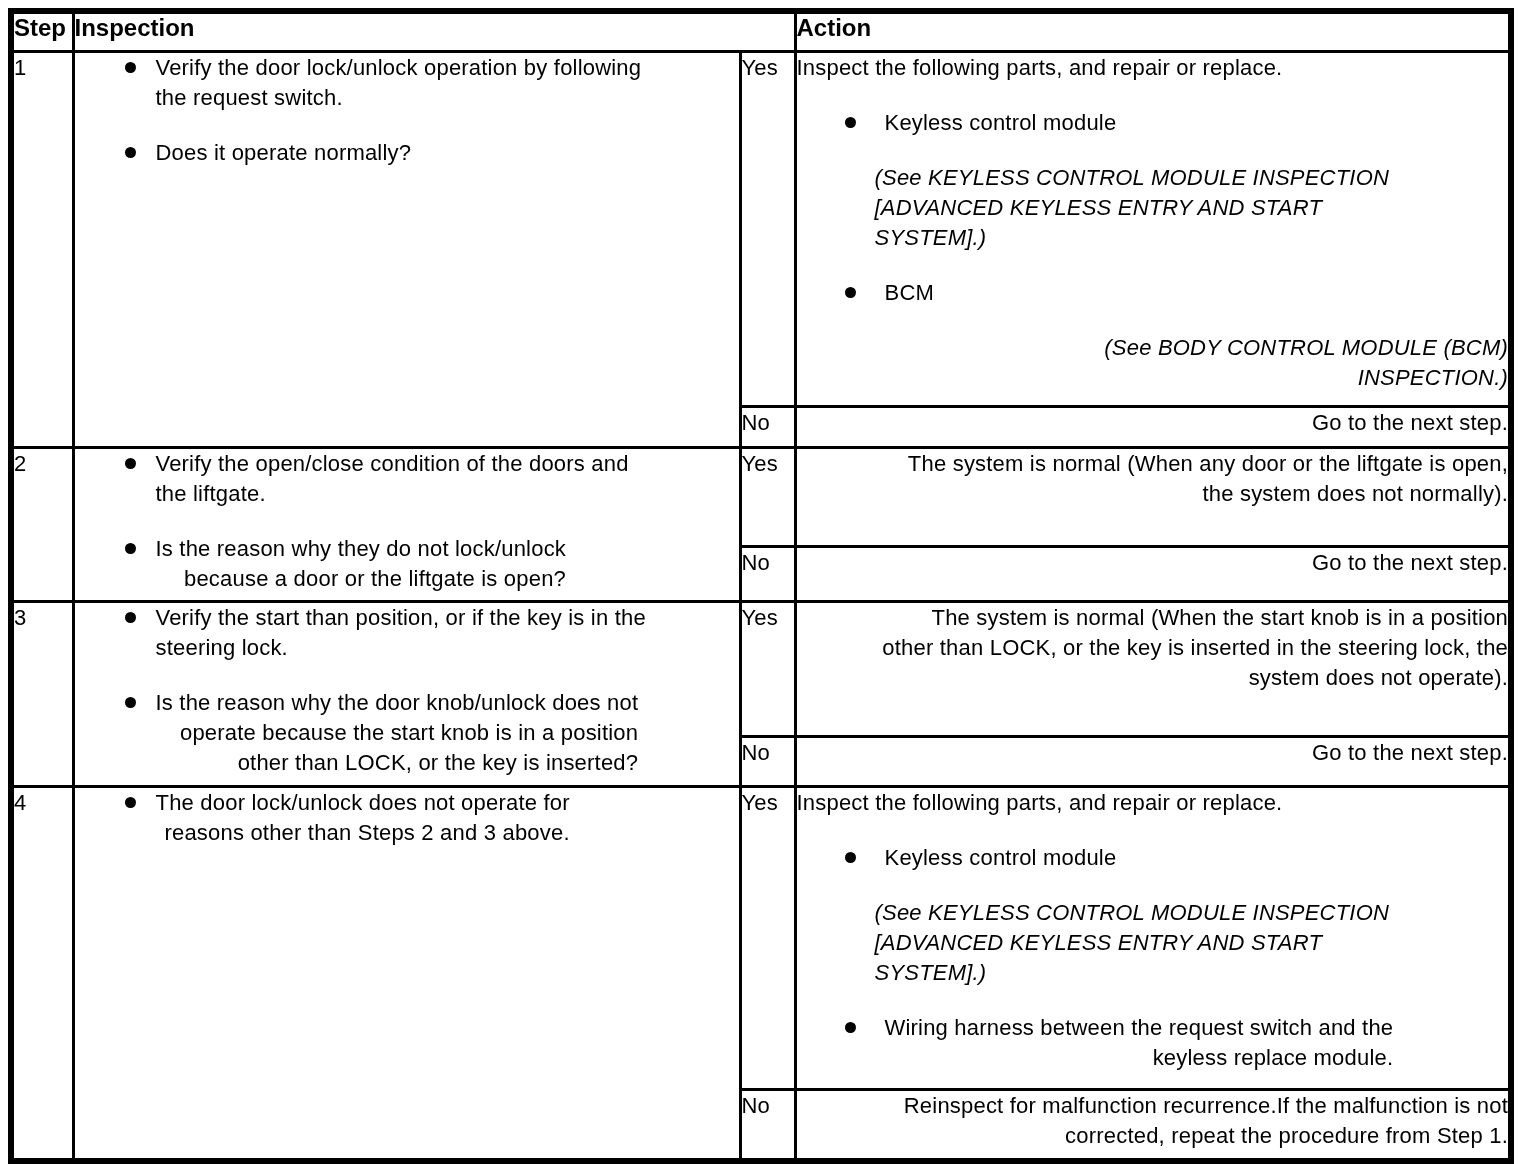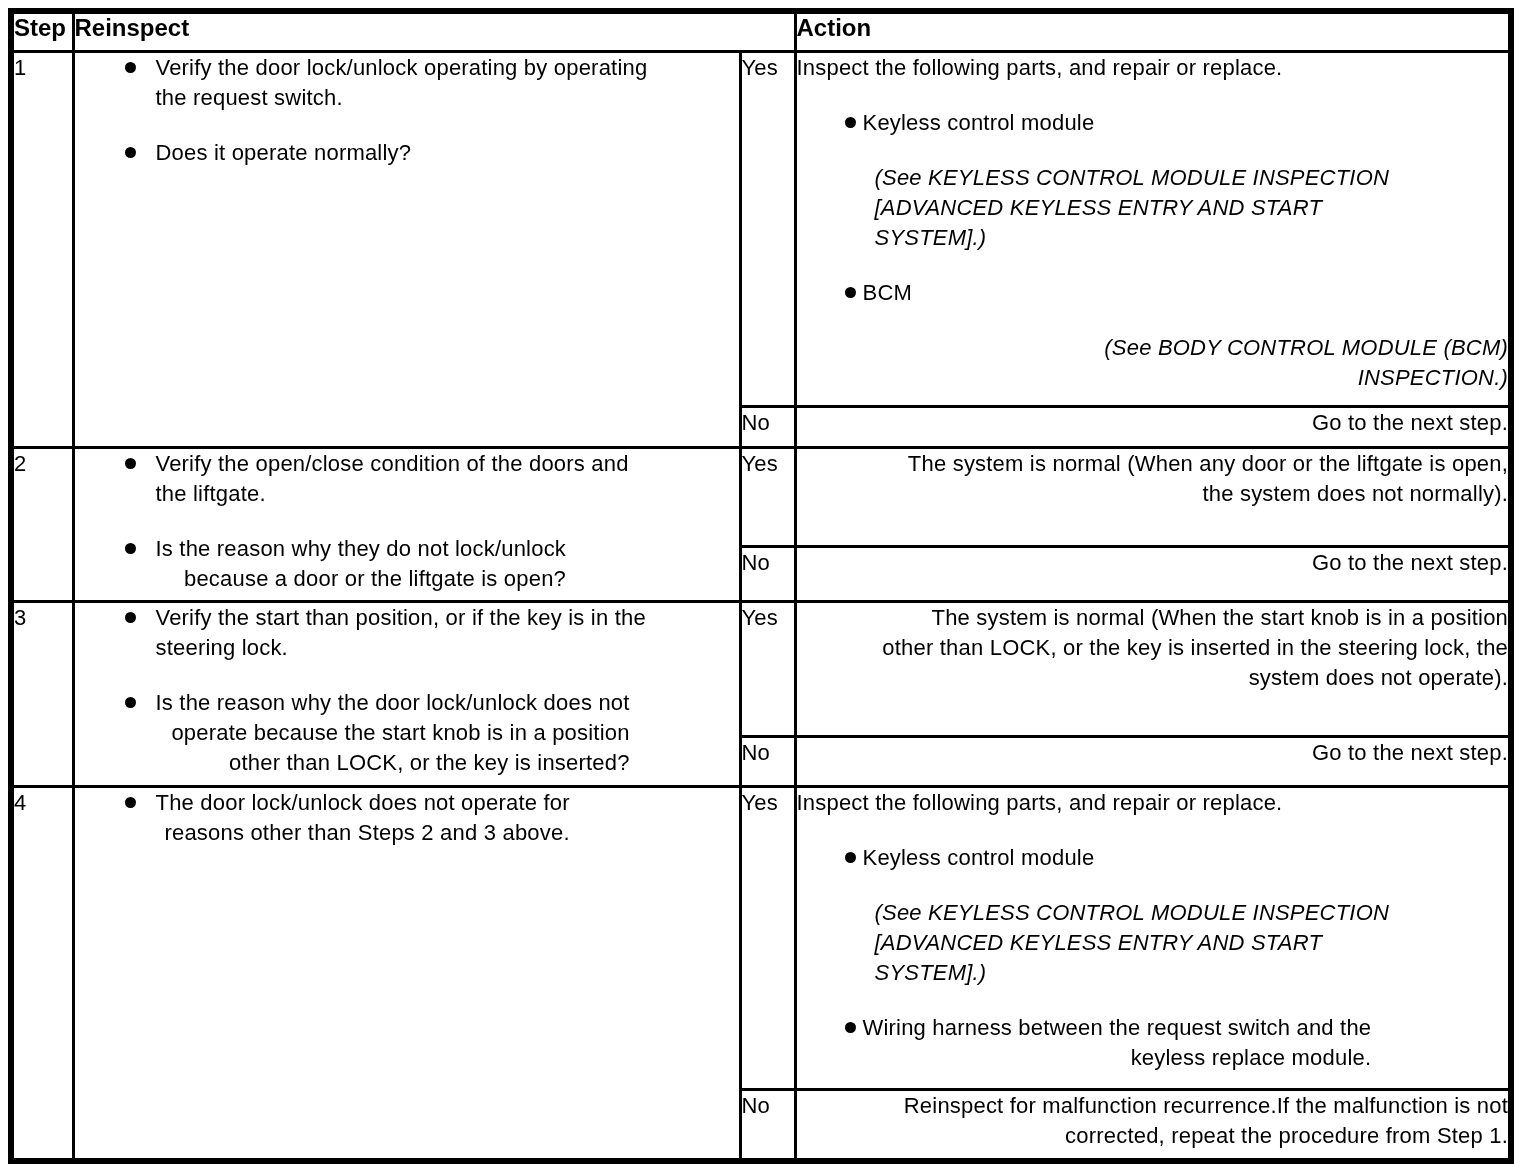--- a/index.html
+++ b/index.html
@@ -81,21 +81,21 @@
     height: 11px;
     border-radius: 50%;
     background: #000;
     margin-top: 9px;
   }
   
   .insp-cell .blt { margin-left: 50px; }
   .insp-cell .btext { margin-left: 20px; }
   
   .act-cell .blt { margin-left: 48px; }
-  .act-cell .btext { margin-left: 7px; }
+  .act-cell .btext { margin-left: 29px; }
   .btext {
     white-space: pre-line;
   }
   .note {
     margin-left: 78px;
     font-style: italic;
   }
 </style>
 </head>
 <body>
@@ -104,30 +104,30 @@
   <colgroup>
     <col style="width:62px">
     <col style="width:667px">
     <col style="width:55px">
     <col style="width:716px">
   </colgroup>
 
   <tbody>
       <tr>
     <th class="hdr">Step</th>
-    <th class="hdr" colspan="2">Reinspect</th>
+    <th class="hdr" colspan="2">Inspection</th>
     <th class="hdr">Action</th>
   </tr>
 
   <tr class="r1y">
     <td class="step-cell" rowspan="2">1</td>
     <td class="insp-cell" rowspan="2">
       <div class="b-item">
         <span class="blt"></span>
-        <div class="btext">Verify the door lock/unlock operating by operating
+        <div class="btext">Verify the door lock/unlock operation by following
 the request switch.</div>
       </div>
       <div class="b-item">
         <span class="blt"></span>
         <div class="btext">Does it operate normally?</div>
       </div>
     </td>
     <td class="yn-cell">Yes</td>
     <td class="act-cell">
       <div class="para">Inspect the following parts, and repair or replace.</div>
@@ -183,21 +183,21 @@
   <tr class="r3y">
     <td class="step-cell" rowspan="2">3</td>
     <td class="insp-cell" rowspan="2">
       <div class="b-item">
         <span class="blt"></span>
         <div class="btext">Verify the start than position, or if the key is in the
 steering lock.</div>
       </div>
       <div class="b-item">
         <span class="blt"></span>
-        <div class="btext">Is the reason why the door lock/unlock does not
+        <div class="btext">Is the reason why the door knob/unlock does not
 operate because the start knob is in a position
 other than LOCK, or the key is inserted?</div>
       </div>
     </td>
     <td class="yn-cell">Yes</td>
     <td class="act-cell">
       <div class="para">The system is normal (When the start knob is in a position
 other than LOCK, or the key is inserted in the steering lock, the
 system does not operate).</div>
     </td>

